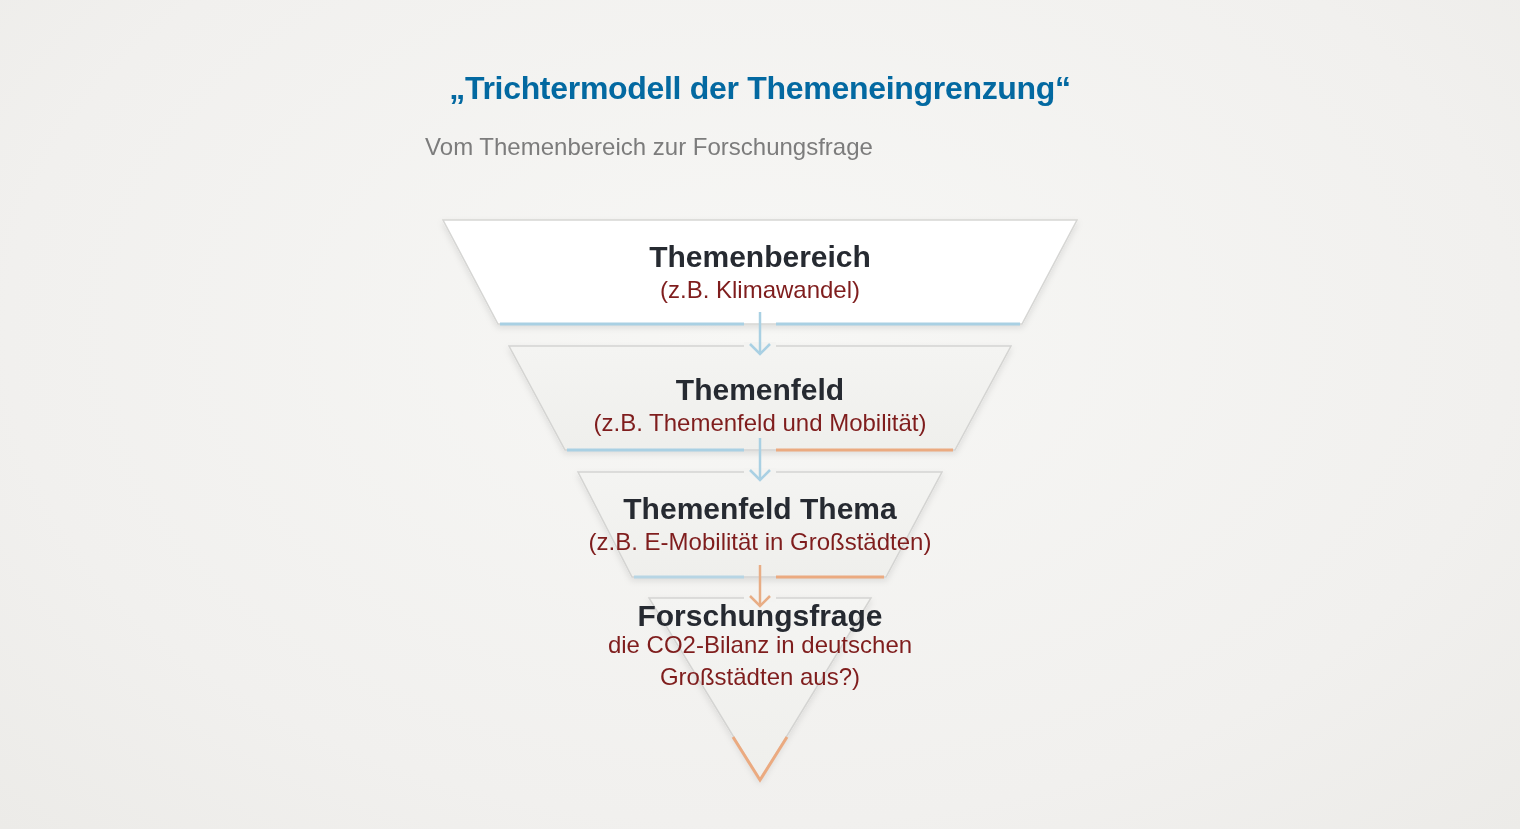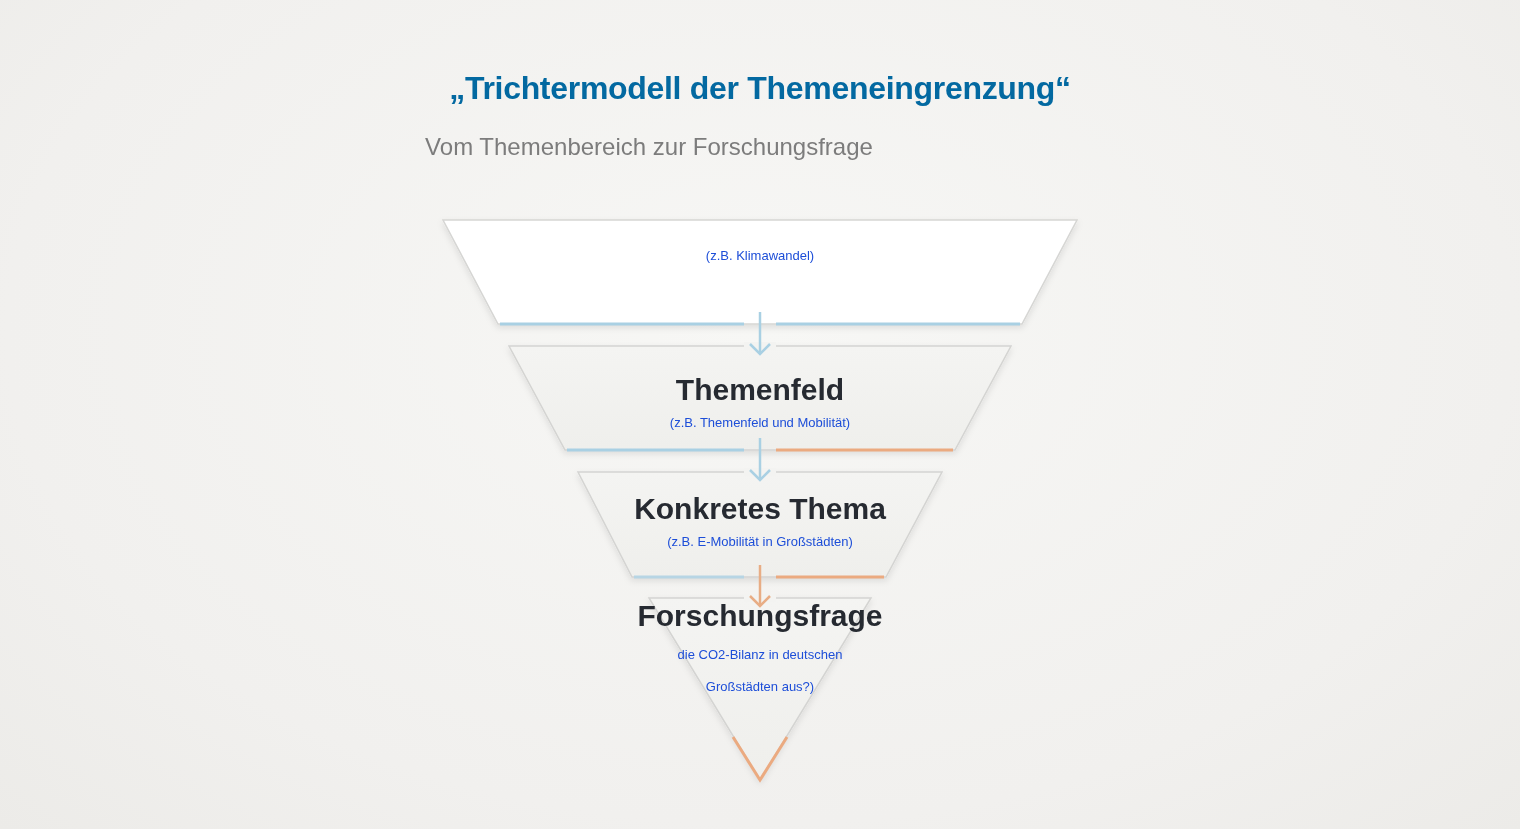--- a/index.html
+++ b/index.html
@@ -17,21 +17,21 @@
     .subtitle {
       position: absolute; left: 0; top: 133px; width: 1280px;
       text-align: center; font-size: 24px; color: #7c7c7c; margin-left: 9px;
     }
     svg.funnel { position: absolute; left: 0; top: 0; }
     .stage-text {
       position: absolute; left: 0; width: 1520px; text-align: center;
       color: #262a31;
     }
     .stage-title { font-size: 30px; font-weight: bold; line-height: 34px; }
-    .stage-sub { font-size: 13px; line-height: 24px; color: #1d4ed8; margin-top: 4px; }
+    .stage-sub { font-size: 24px; line-height: 24px; color: #7f1d1d; margin-top: 4px; }
   </style>
 </head>
 <body>
 
 <div class="title">„Trichtermodell der Themeneingrenzung“</div>
 <div class="subtitle">Vom Themenbereich zur Forschungsfrage</div>
 
 <svg class="funnel" width="1520" height="829" viewBox="0 0 1520 829">
   <defs>
     <filter id="sh" x="-10%" y="-10%" width="120%" height="130%">
@@ -78,30 +78,31 @@
     <line x1="760" y1="438" x2="760" y2="480"></line>
     <polyline points="750,470 760,480 770,470"></polyline>
   </g>
   <g stroke="#e8ad85" stroke-width="2.5" fill="none">
     <line x1="760" y1="565" x2="760" y2="606"></line>
     <polyline points="750,596 760,606 770,596"></polyline>
   </g>
 </svg>
 
 <div class="stage-text" style="top:240px;">
+  <div class="stage-title">Themenbereich</div>
   <div class="stage-sub">(z.B. Klimawandel)</div>
 </div>
 
 <div class="stage-text" style="top:373px;">
   <div class="stage-title">Themenfeld</div>
   <div class="stage-sub">(z.B. Themenfeld und Mobilität)</div>
 </div>
 
 <div class="stage-text" style="top:492px;">
-  <div class="stage-title">Konkretes Thema</div>
+  <div class="stage-title">Themenfeld Thema</div>
   <div class="stage-sub">(z.B. E-Mobilität in Großstädten)</div>
 </div>
 
 <div class="stage-text" style="top:599px;">
   <div class="stage-title">Forschungsfrage</div>
-  <div class="stage-sub" style="margin-top:10px;">die CO2-Bilanz in deutschen</div>
+  <div class="stage-sub" style="margin-top:0;">die CO2-Bilanz in deutschen</div>
   <div class="stage-sub" style="margin-top:8px;">Großstädten aus?)</div>
 </div>
 
 </body></html>

